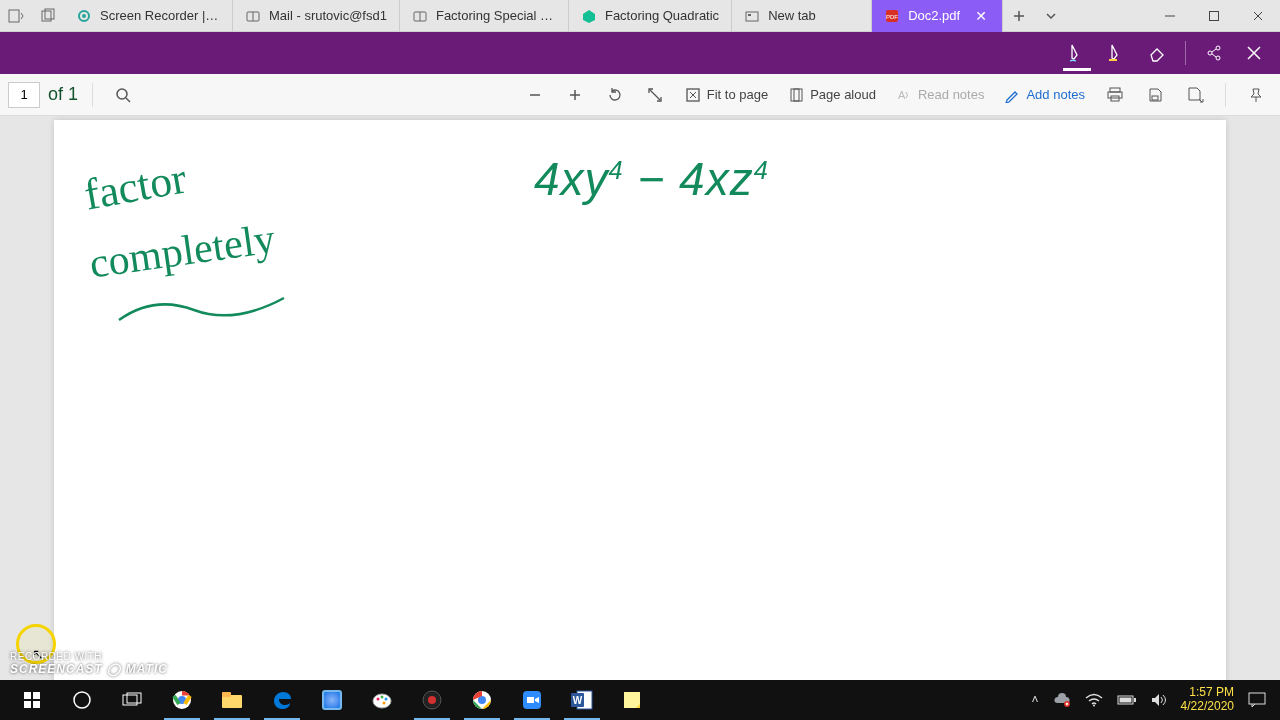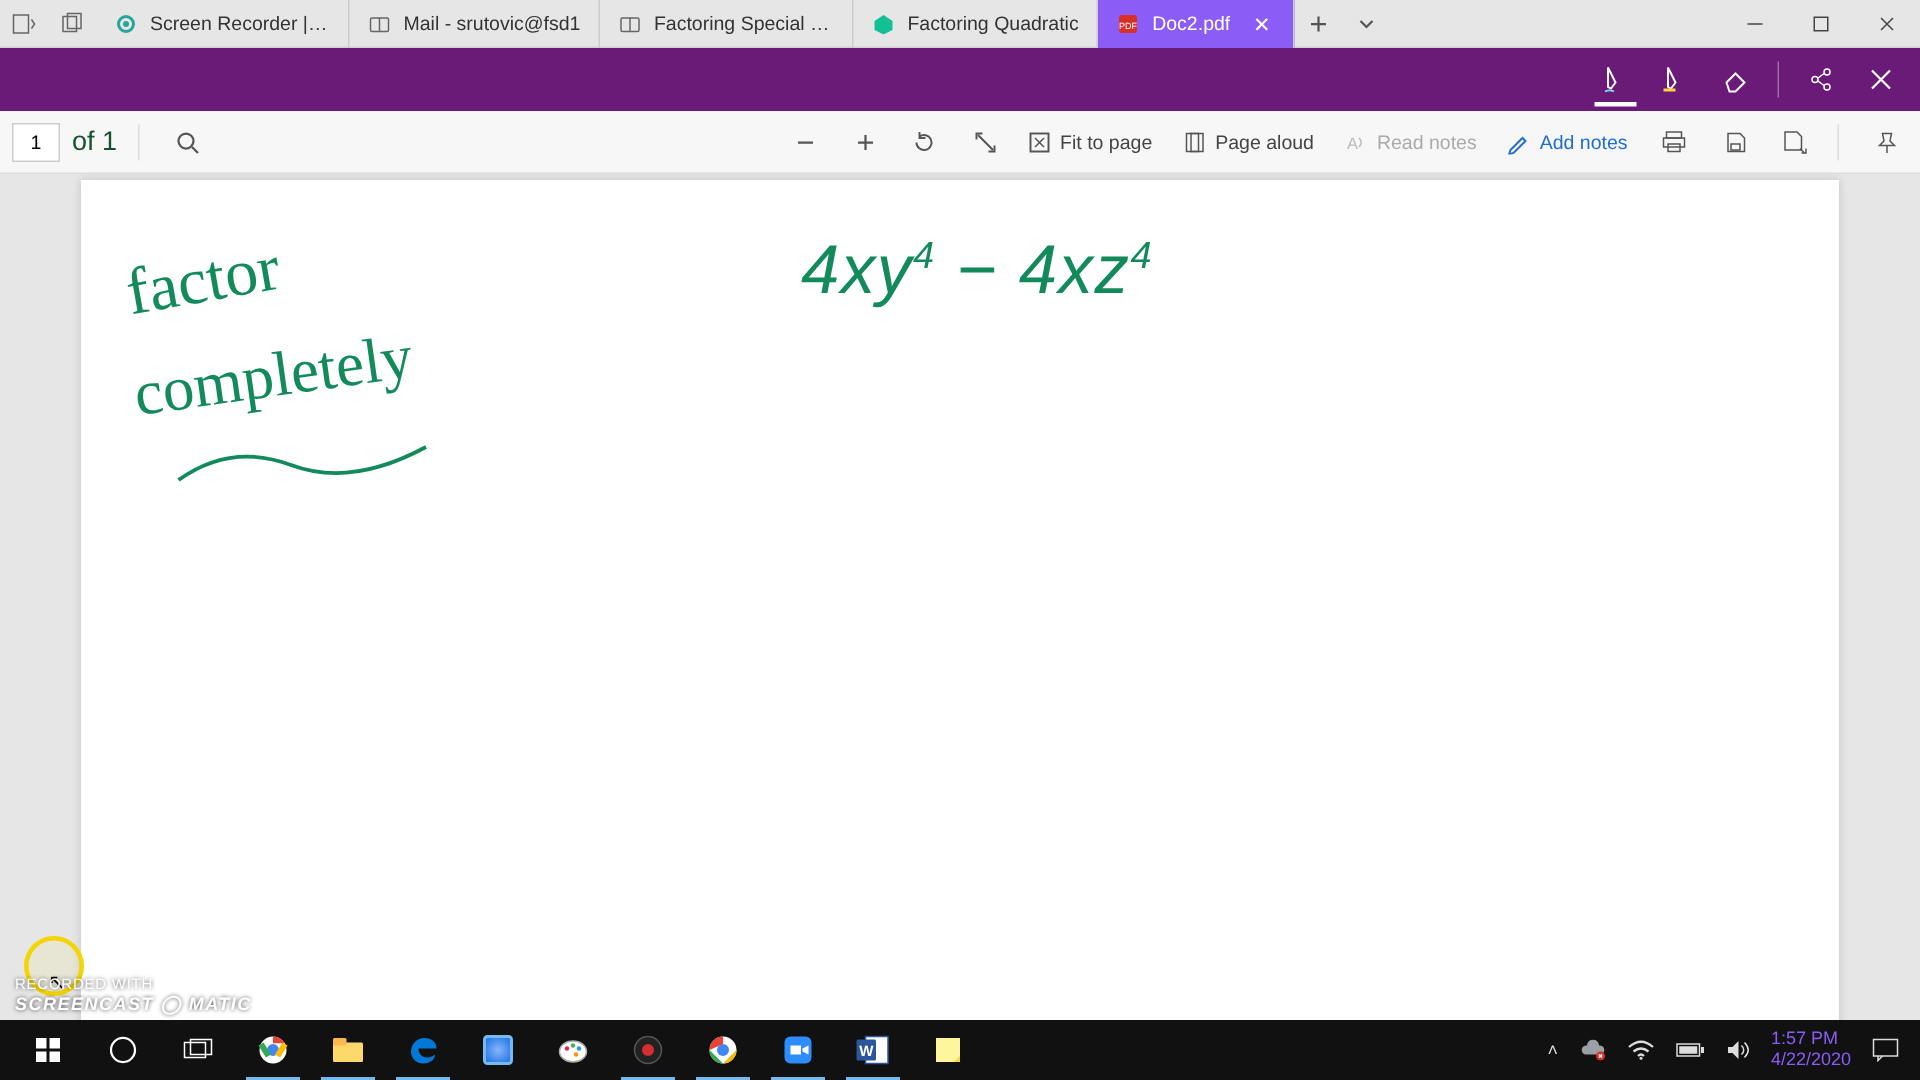--- a/index.html
+++ b/index.html
@@ -44,21 +44,21 @@
   
   .pdftoolbar {
     height:42px; background:#f7f7f7; border-bottom:1px solid #dcdcdc;
     display:flex; align-items:center; padding:0 8px; gap:8px; color:#444;
   }
   .page-input {
     width:32px; height:26px; border:1px solid #ccc; background:#fff; text-align:center; font-size:13px;
   }
   .pdftoolbar .txt { font-size:18px; color:#14532d; }
   .pdftoolbar .btn {
-    height:32px; min-width:32px; padding:0 6px; display:flex; align-items:center; justify-content:flex-end;
+    height:32px; min-width:32px; padding:0 6px; display:flex; align-items:center; justify-content:center;
     gap:6px; border-radius:2px; color:#444; cursor:pointer;
   }
   .pdftoolbar .btn.disabled { color:#aaa; cursor:default; }
   .pdftoolbar .btn .lbl { font-size:13px; }
   .pdftoolbar .btn.blue { color:#1f6dd0; }
   .pdftoolbar .grow { flex:1; }
   .pdftoolbar .vdiv { width:1px; height:24px; background:#ddd; margin:0 6px; }
 
   
   .viewer {
@@ -102,21 +102,21 @@
     display:flex; align-items:center; padding:0 8px; gap:2px;
   }
   .taskbar .app{
     width:48px; height:40px; display:flex; align-items:center; justify-content:center; position:relative;
   }
   .taskbar .app.running::after{
     content:""; position:absolute; bottom:0; left:6px; right:6px; height:2px; background:#76b9ed;
   }
   .taskbar .growtb{flex:1;}
   .taskbar .tray{ display:flex; align-items:center; gap:14px; color:#ddd; font-size:12px; padding-right:6px;}
-  .clock{ line-height:1.15; font-size:12px; color:#8b5cf6;}
+  .clock{ text-align:right; line-height:1.15; font-size:12px; color:#fde047;}
   .tb-rect{display:inline-block;border:2px solid #76b9ed;border-radius:3px;}
 
   svg { display:block; }
 </style>
 </head>
 <body>
 
 <div class="tabbar">
   <div class="icon-btn">
     <svg width="16" height="16" viewBox="0 0 16 16">
@@ -158,20 +158,29 @@
     </span>
     <span class="tab-title">Factoring Special Cas</span>
   </div>
   <div class="tab">
     <span class="tab-favicon">
       <svg width="14" height="14">
           <polygon points="7,1 13,5 13,11 7,14 1,11 1,5" fill="#14bf96"></polygon>
         </svg>
     </span>
     <span class="tab-title">Factoring Quadratic</span>
+  </div>
+  <div class="tab" style="flex:0 0 140px;">
+    <span class="tab-favicon">
+      <svg width="14" height="14">
+          <rect x="1" y="3" width="12" height="9" fill="none" stroke="#666"></rect>
+          <rect x="3" y="5" width="3" height="2" fill="#666"></rect>
+        </svg>
+    </span>
+    <span class="tab-title">New tab</span>
   </div>
   <div class="tab active">
     <span class="tab-favicon">
       <svg width="14" height="14">
           <rect x="1" y="1" width="12" height="12" rx="2" fill="#d93025"></rect>
           <text x="7" y="10" font-size="6" fill="#fff" text-anchor="middle" font-family="Arial">PDF</text>
         </svg>
     </span>
     <span class="tab-title">Doc2.pdf</span>
     <span class="tab-close">✕</span>

